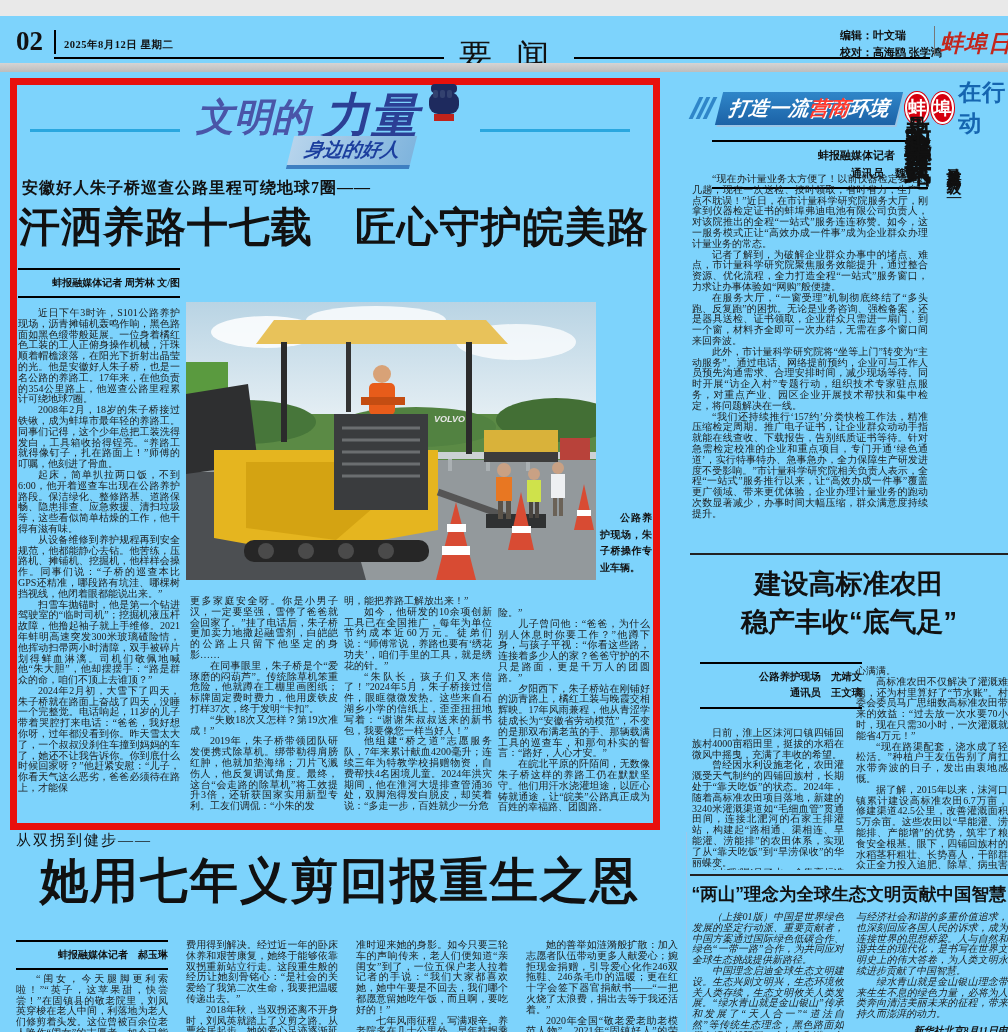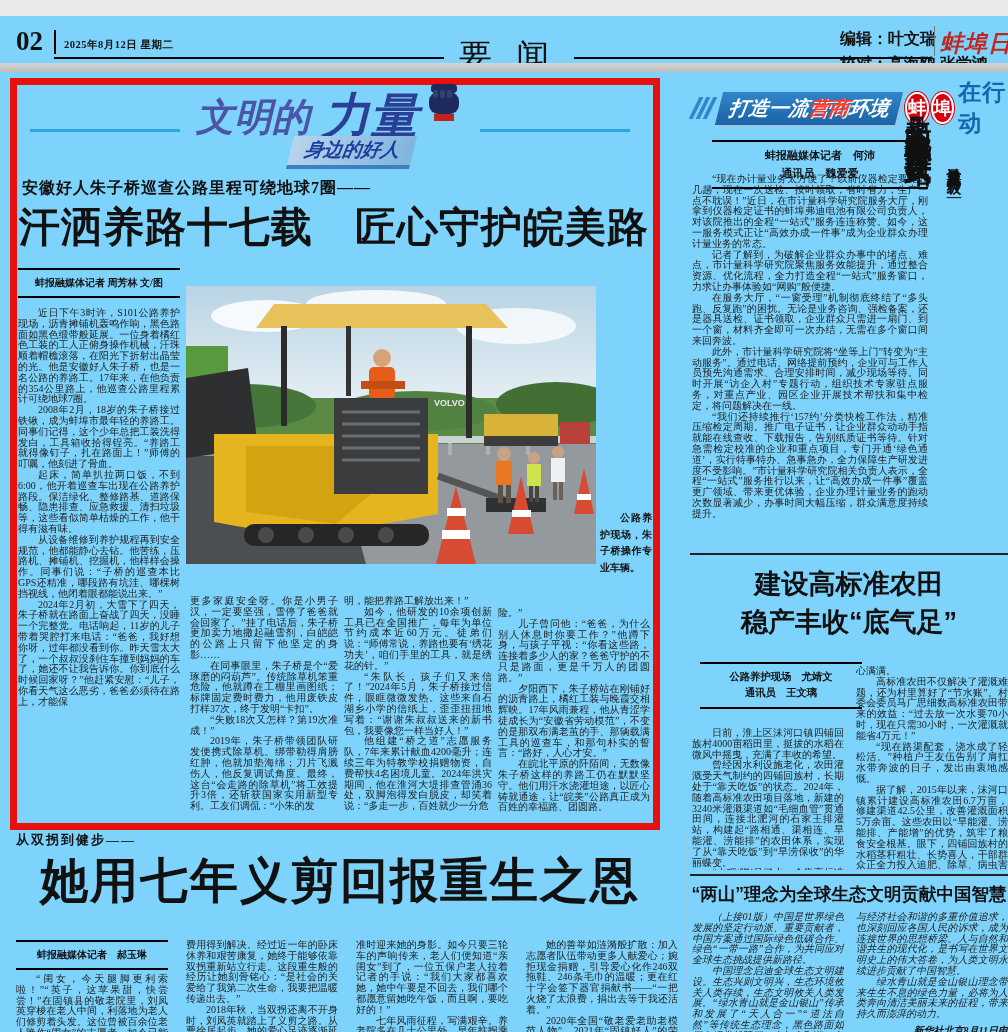--- a/index.html
+++ b/index.html
@@ -7,21 +7,21 @@
         font-family:"Liberation Serif",serif;color:#111;margin:16px auto;}
   .abs{position:absolute;}
 
   
   .hdr-num{left:16px;top:10px;font-size:27px;font-weight:900;}
   .hdr-vrule{left:54px;top:14px;width:2px;height:24px;background:#000;}
   .hdr-date{left:64px;top:22px;font-size:10.5px;font-weight:bold;letter-spacing:.5px;}
   .hdr-rule-l{left:54px;top:41px;width:390px;height:2px;background:#000;}
   .hdr-rule-r{left:574px;top:41px;width:356px;height:2px;background:#000;}
   .hdr-section{left:438px;top:18px;width:140px;text-align:center;font-size:33px;font-weight:400;letter-spacing:8px;}
-  .hdr-ed{left:840px;top:11px;font-size:16px;line-height:1.55;font-weight:bold;}
+  .hdr-ed{left:840px;top:11px;font-size:11px;line-height:1.55;font-weight:bold;}
   .hdr-sep{left:934px;top:10px;width:1px;height:30px;background:#777;}
   .hdr-logo{left:940px;top:12px;font-size:23px;color:#c3261c;font-weight:900;font-style:italic;letter-spacing:1px;white-space:nowrap;}
   .hdr-graybar{left:0;top:47px;width:1008px;height:9px;background:linear-gradient(#d4d4d4,#bdbdbd);}
 
   
   .redbox{left:10px;top:62px;width:650px;height:752px;border:7px solid #e8100c;box-sizing:border-box;}
 
   
   .civ-banner{left:30px;top:74px;width:600px;height:80px;display:flex;align-items:center;text-align:center;}
   .civ-line{flex:1;height:3px;background:#2aa7df;}
@@ -30,34 +30,34 @@
   .civ-t2{position:absolute;left:142px;top:-6px;font-size:48px;font-weight:900;font-style:italic;color:#2b3f95;font-family:"Liberation Serif",serif;}
   .civ-fist{position:absolute;left:246px;top:-8px;}
   .civ-sub{position:absolute;left:110px;top:46px;background:linear-gradient(100deg,#b7d4ec,#7fb4dd);
            transform:skewX(-14deg);padding:1px 14px 2px;border-bottom:4px solid #3e7fc1;}
   .civ-sub span{display:inline-block;transform:skewX(6deg);color:#1c3f9e;font-weight:900;font-style:italic;font-size:19px;}
 
   .kicker{left:22px;top:162px;font-size:16px;font-weight:bold;letter-spacing:1px;}
   .main-headline{left:18px;top:184px;width:632px;font-size:41px;font-weight:900;letter-spacing:1px;
                  font-family:"Liberation Sans",sans-serif;white-space:nowrap;text-align:center;}
 
-  .byline-box{border-top:2px solid #000;border-bottom:2px solid #000;text-align:center;
+  .byline-box{border-top:2px solid #000;border-bottom:2px solid #000;text-align:right;
               font-weight:bold;padding:5px 0;font-size:10px;line-height:1.6;}
 
   .body-text p{margin:0;text-indent:2em;text-align:justify;font-size:10px;line-height:10.8px;color:#1c1c1c;}
   .body-text p.cont{text-indent:0;}
   .clip{overflow:hidden;}
 
   .col1-byline{left:18px;top:252px;width:162px;}
   .col1-body{left:18px;top:292px;width:162px;height:518px;}
   .col2-body{left:190px;top:580px;width:148px;height:228px;}
   .col3-body{left:344px;top:580px;width:148px;height:228px;}
   .col4-body{left:498px;top:592px;width:152px;height:216px;}
 
-  .photo{left:186px;top:270px;width:410px;height:278px;}
+  .photo{left:186px;top:286px;width:410px;height:278px;font-style:italic;}
   .photo svg{display:block;}
   .photo-caption{left:600px;top:494px;width:52px;font-size:10px;line-height:1.65;font-weight:bold;
                  text-indent:2em;text-align:justify;}
 
   
   .biz-banner{left:694px;top:66px;width:314px;height:52px;display:flex;align-items:center;}
   .slash{width:6px;height:22px;background:#2f86c9;transform:skewX(-26deg);margin-right:3px;}
   .biz-plate{background:linear-gradient(#2f86c9,#1c62a6);transform:skewX(-14deg);padding:3px 10px;
              box-shadow:2px 2px 0 #9cc4e4;margin:0 4px;white-space:nowrap;}
   .biz-plate span{display:inline-block;transform:skewX(6deg);color:#fff;font-weight:900;font-style:italic;
@@ -90,21 +90,21 @@
   
   .eco-headline{left:690px;top:866px;width:318px;text-align:center;font-size:17.5px;font-weight:900;
                 font-family:"Liberation Sans",sans-serif;}
   .eco p{font-style:italic;}
   .eco-left{left:692px;top:896px;width:152px;height:130px;}
   .eco-right{left:856px;top:896px;width:152px;height:110px;}
   .eco-dateline{left:856px;top:1008px;width:152px;text-align:right;font-weight:bold;font-size:10px;font-style:italic;}
 
   
   .vsep{left:686px;top:816px;width:1px;height:216px;background:#9fc7e8;}
-  .charity-kicker{left:16px;top:815px;font-size:13px;font-weight:bold;letter-spacing:2px;}
+  .charity-kicker{left:16px;top:815px;font-size:15px;font-weight:normal;letter-spacing:2px;}
   .charity-headline{left:16px;top:833px;width:648px;text-align:center;font-size:48px;font-weight:900;
                     letter-spacing:2px;font-family:"Liberation Serif",serif;}
   .ch-col{top:924px;width:152px;height:108px;}
   .ch1{left:16px;}  .ch2{left:186px;} .ch3{left:356px;} .ch4{left:526px;}
   .ch1 .byline-box{margin-bottom:4px;font-size:10px;}
 </style>
 </head>
 <body>
 
 <div class="page">
@@ -152,20 +152,21 @@
 
   <div class="abs col1-byline">
     <div class="byline-box">蚌报融媒体记者 周芳林 文/图</div>
   </div>
 
   <div class="abs col1-body body-text clip">
       <p>近日下午3时许，S101公路养护现场，沥青摊铺机轰鸣作响，黑色路面如黑色缎带般延展。一位身着橘红色工装的工人正俯身操作机械，汗珠顺着帽檐滚落，在阳光下折射出晶莹的光。他是安徽好人朱子桥，也是一名公路的养路工。17年来，在他负责的354公里路上，他巡查公路里程累计可绕地球7圈。</p>
       <p>2008年2月，18岁的朱子桥接过铁锹，成为蚌埠市最年轻的养路工。同事们记得，这个少年总把工装洗得发白，工具箱收拾得锃亮。“养路工就得像钉子，扎在路面上！”师傅的叮嘱，他刻进了骨血。</p>
       <p>起床，简单扒拉两口饭，不到6:00，他开着巡查车出现在公路养护路段。保洁绿化、整修路基、道路保畅、隐患排查、应急救援、清扫垃圾等，这些看似简单枯燥的工作，他干得有滋有味。</p>
       <p>从设备维修到养护规程再到安全规范，他都能静心去钻。他苦练，压路机、摊铺机、挖掘机，他样样会操作。同事们说：“子桥的巡查本比GPS还精准，哪段路有坑洼、哪棵树挡视线，他闭着眼都能说出来。”</p>
+      <p>扫雪车抛锚时，他是第一个钻进驾驶室的“临时司机”；挖掘机液压杆故障，他撸起袖子就上手维修。2021年蚌明高速突发300米玻璃碴险情，他挥动扫帚两小时清障，双手被碎片划得鲜血淋漓。司机们敬佩地喊他“朱大胆”，他却摆摆手：“路是群众的命，咱们不顶上去谁顶？”</p>
       <p>2024年2月初，大雪下了四天，朱子桥就在路面上奋战了四天，没睡一个完整觉。电话响起，11岁的儿子带着哭腔打来电话：“爸爸，我好想你呀，过年都没看到你。昨天雪太大了，一个叔叔没刹住车撞到妈妈的车了，她还不让我告诉你。你到底什么时候回家呀？”他赶紧安慰：“儿子，你看天气这么恶劣，爸爸必须待在路上，才能保</p>
     </div>
   <div class="abs col2-body body-text clip">
       <p class="cont">更多家庭安全呀。你是小男子汉，一定要坚强，雪停了爸爸就会回家了。”挂了电话后，朱子桥更加卖力地撒起融雪剂，白皑皑的公路上只留下他坚定的身影……</p>
       <p>在同事眼里，朱子桥是个“爱琢磨的闷葫芦”。传统除草机笨重危险，他就蹲在工棚里画图纸；标牌固定费时费力，他用废铁皮打样37次，终于发明“卡扣”。</p>
       <p>“失败18次又怎样？第19次准成！”</p>
       <p>2019年，朱子桥带领团队研发便携式除草机。绑带勒得肩膀红肿，他就加垫海绵；刀片飞溅伤人，他反复调试角度。最终，这台“会走路的除草机”将工效提升3倍，还斩获国家实用新型专利。工友们调侃：“小朱的发</p>
     </div>
   <div class="abs col3-body body-text clip">
       <p class="cont">明，能把养路工解放出来！”</p>

